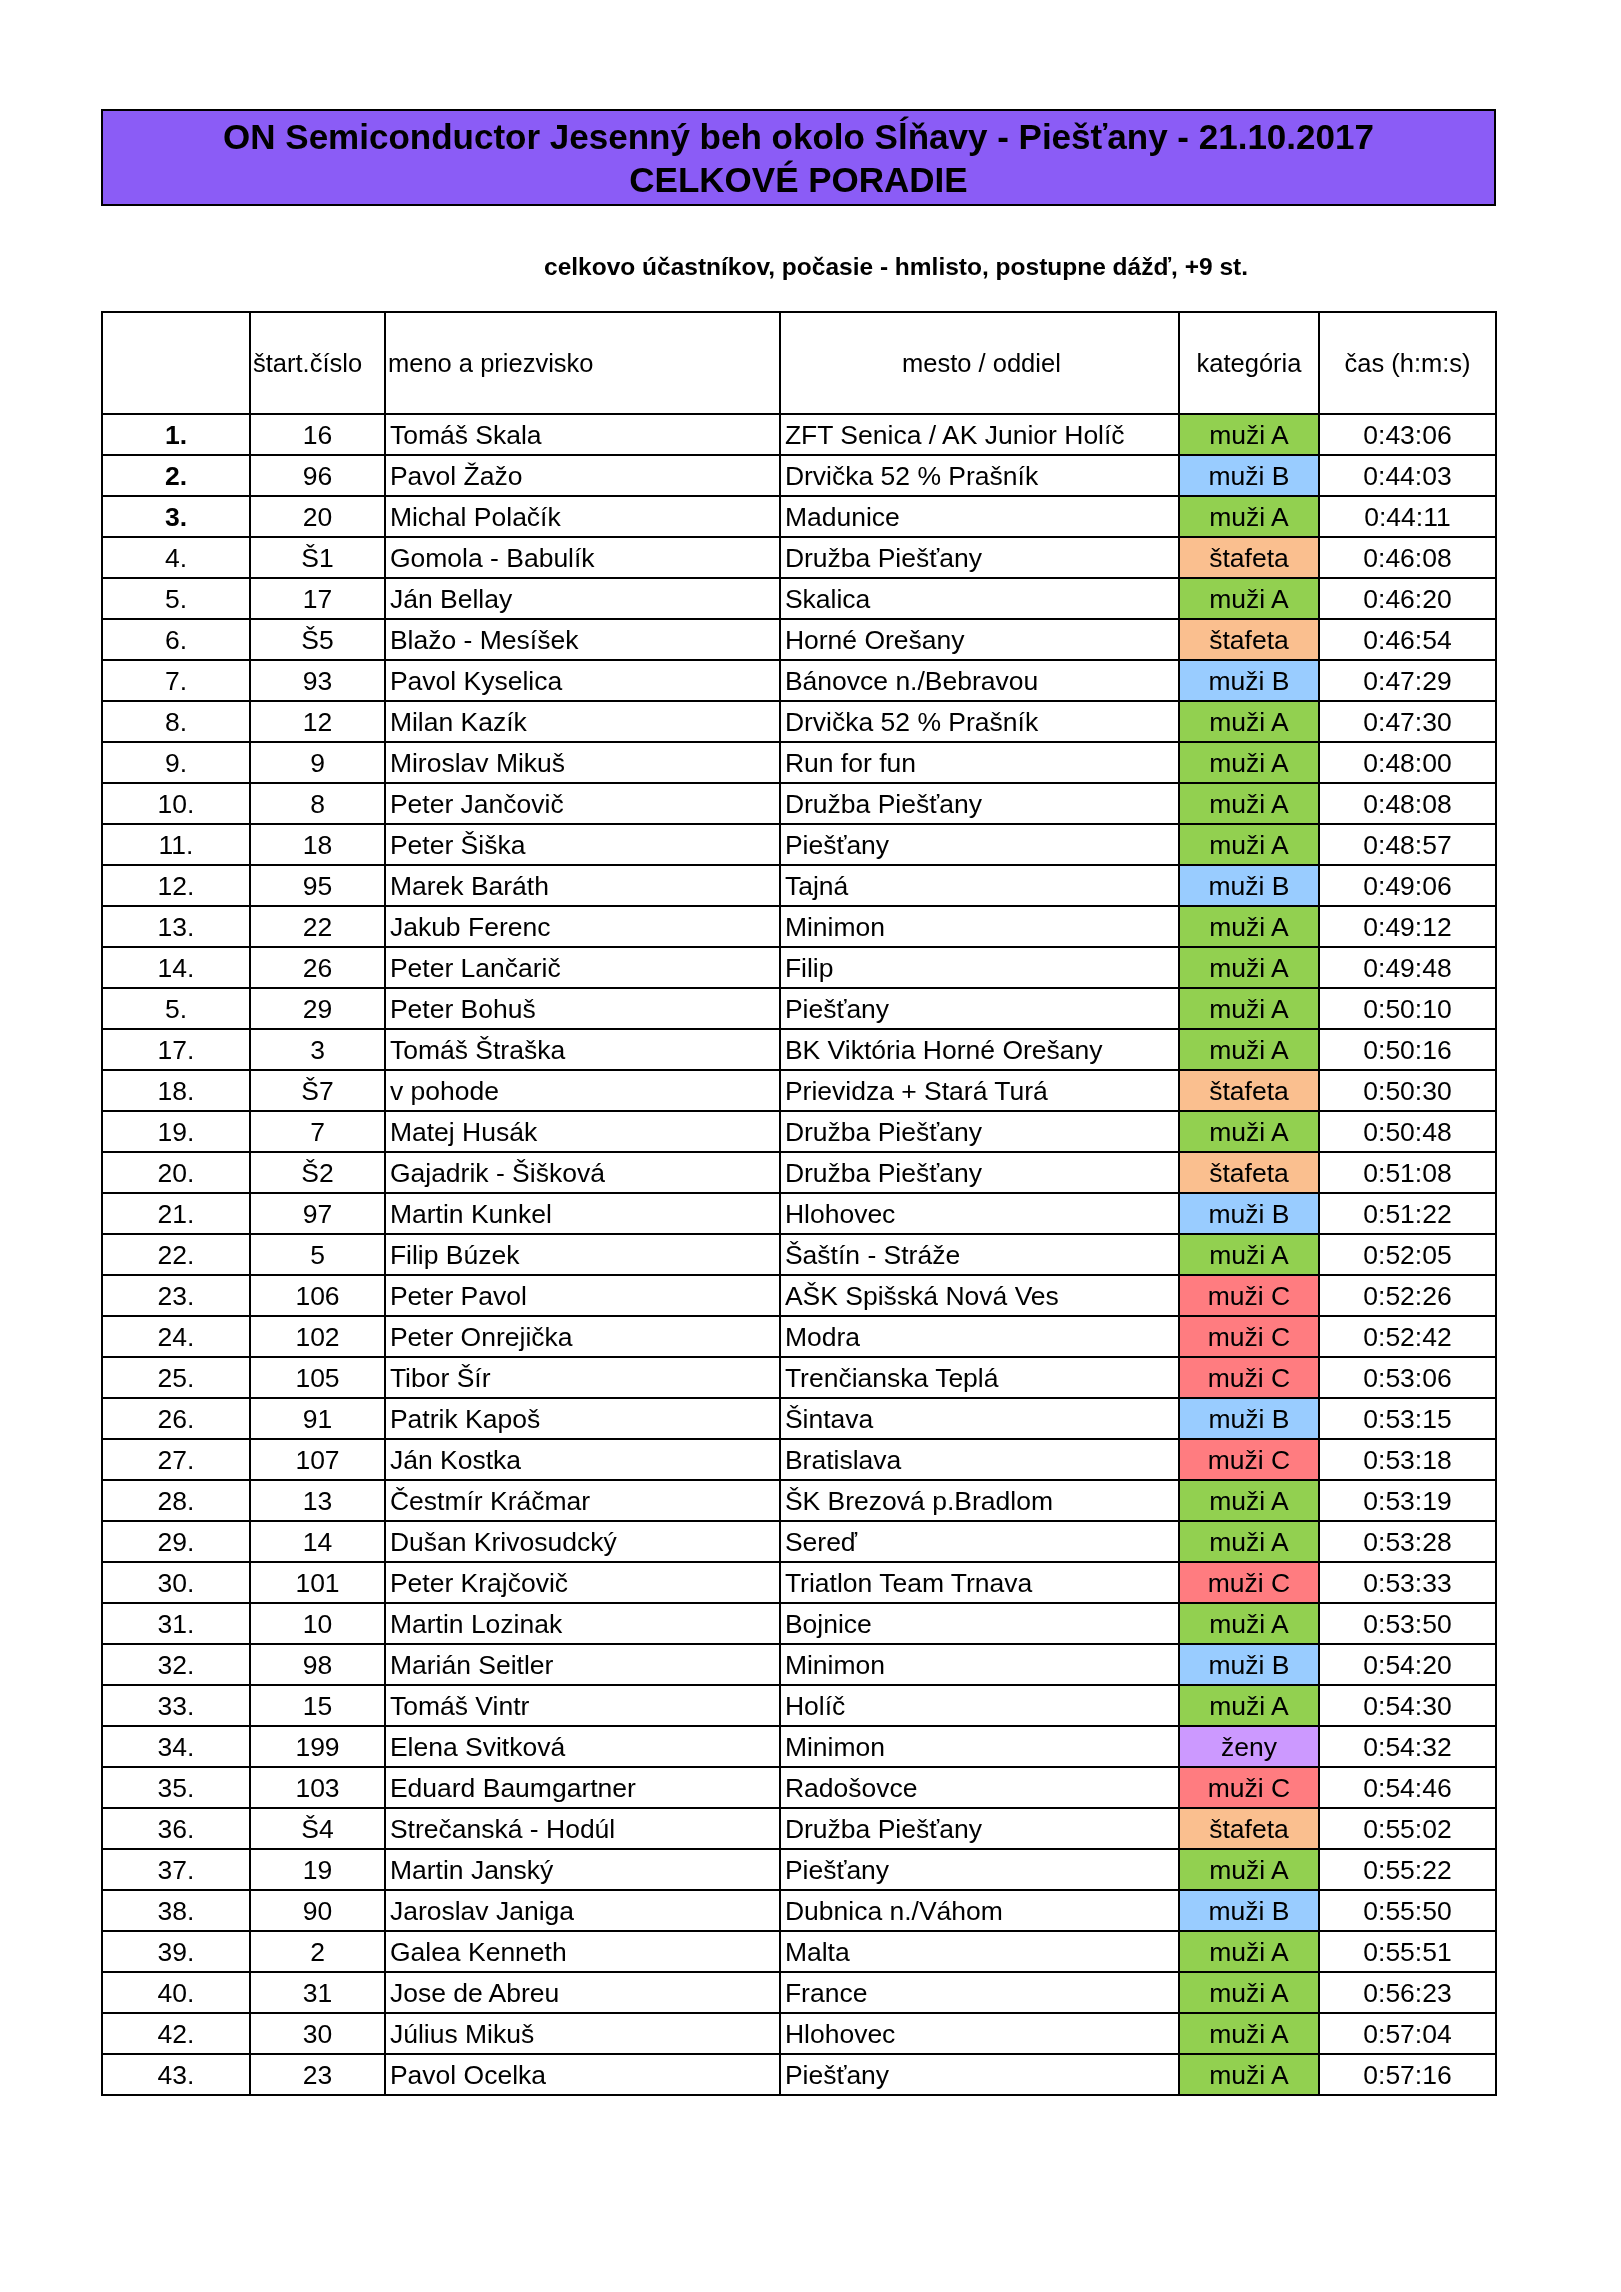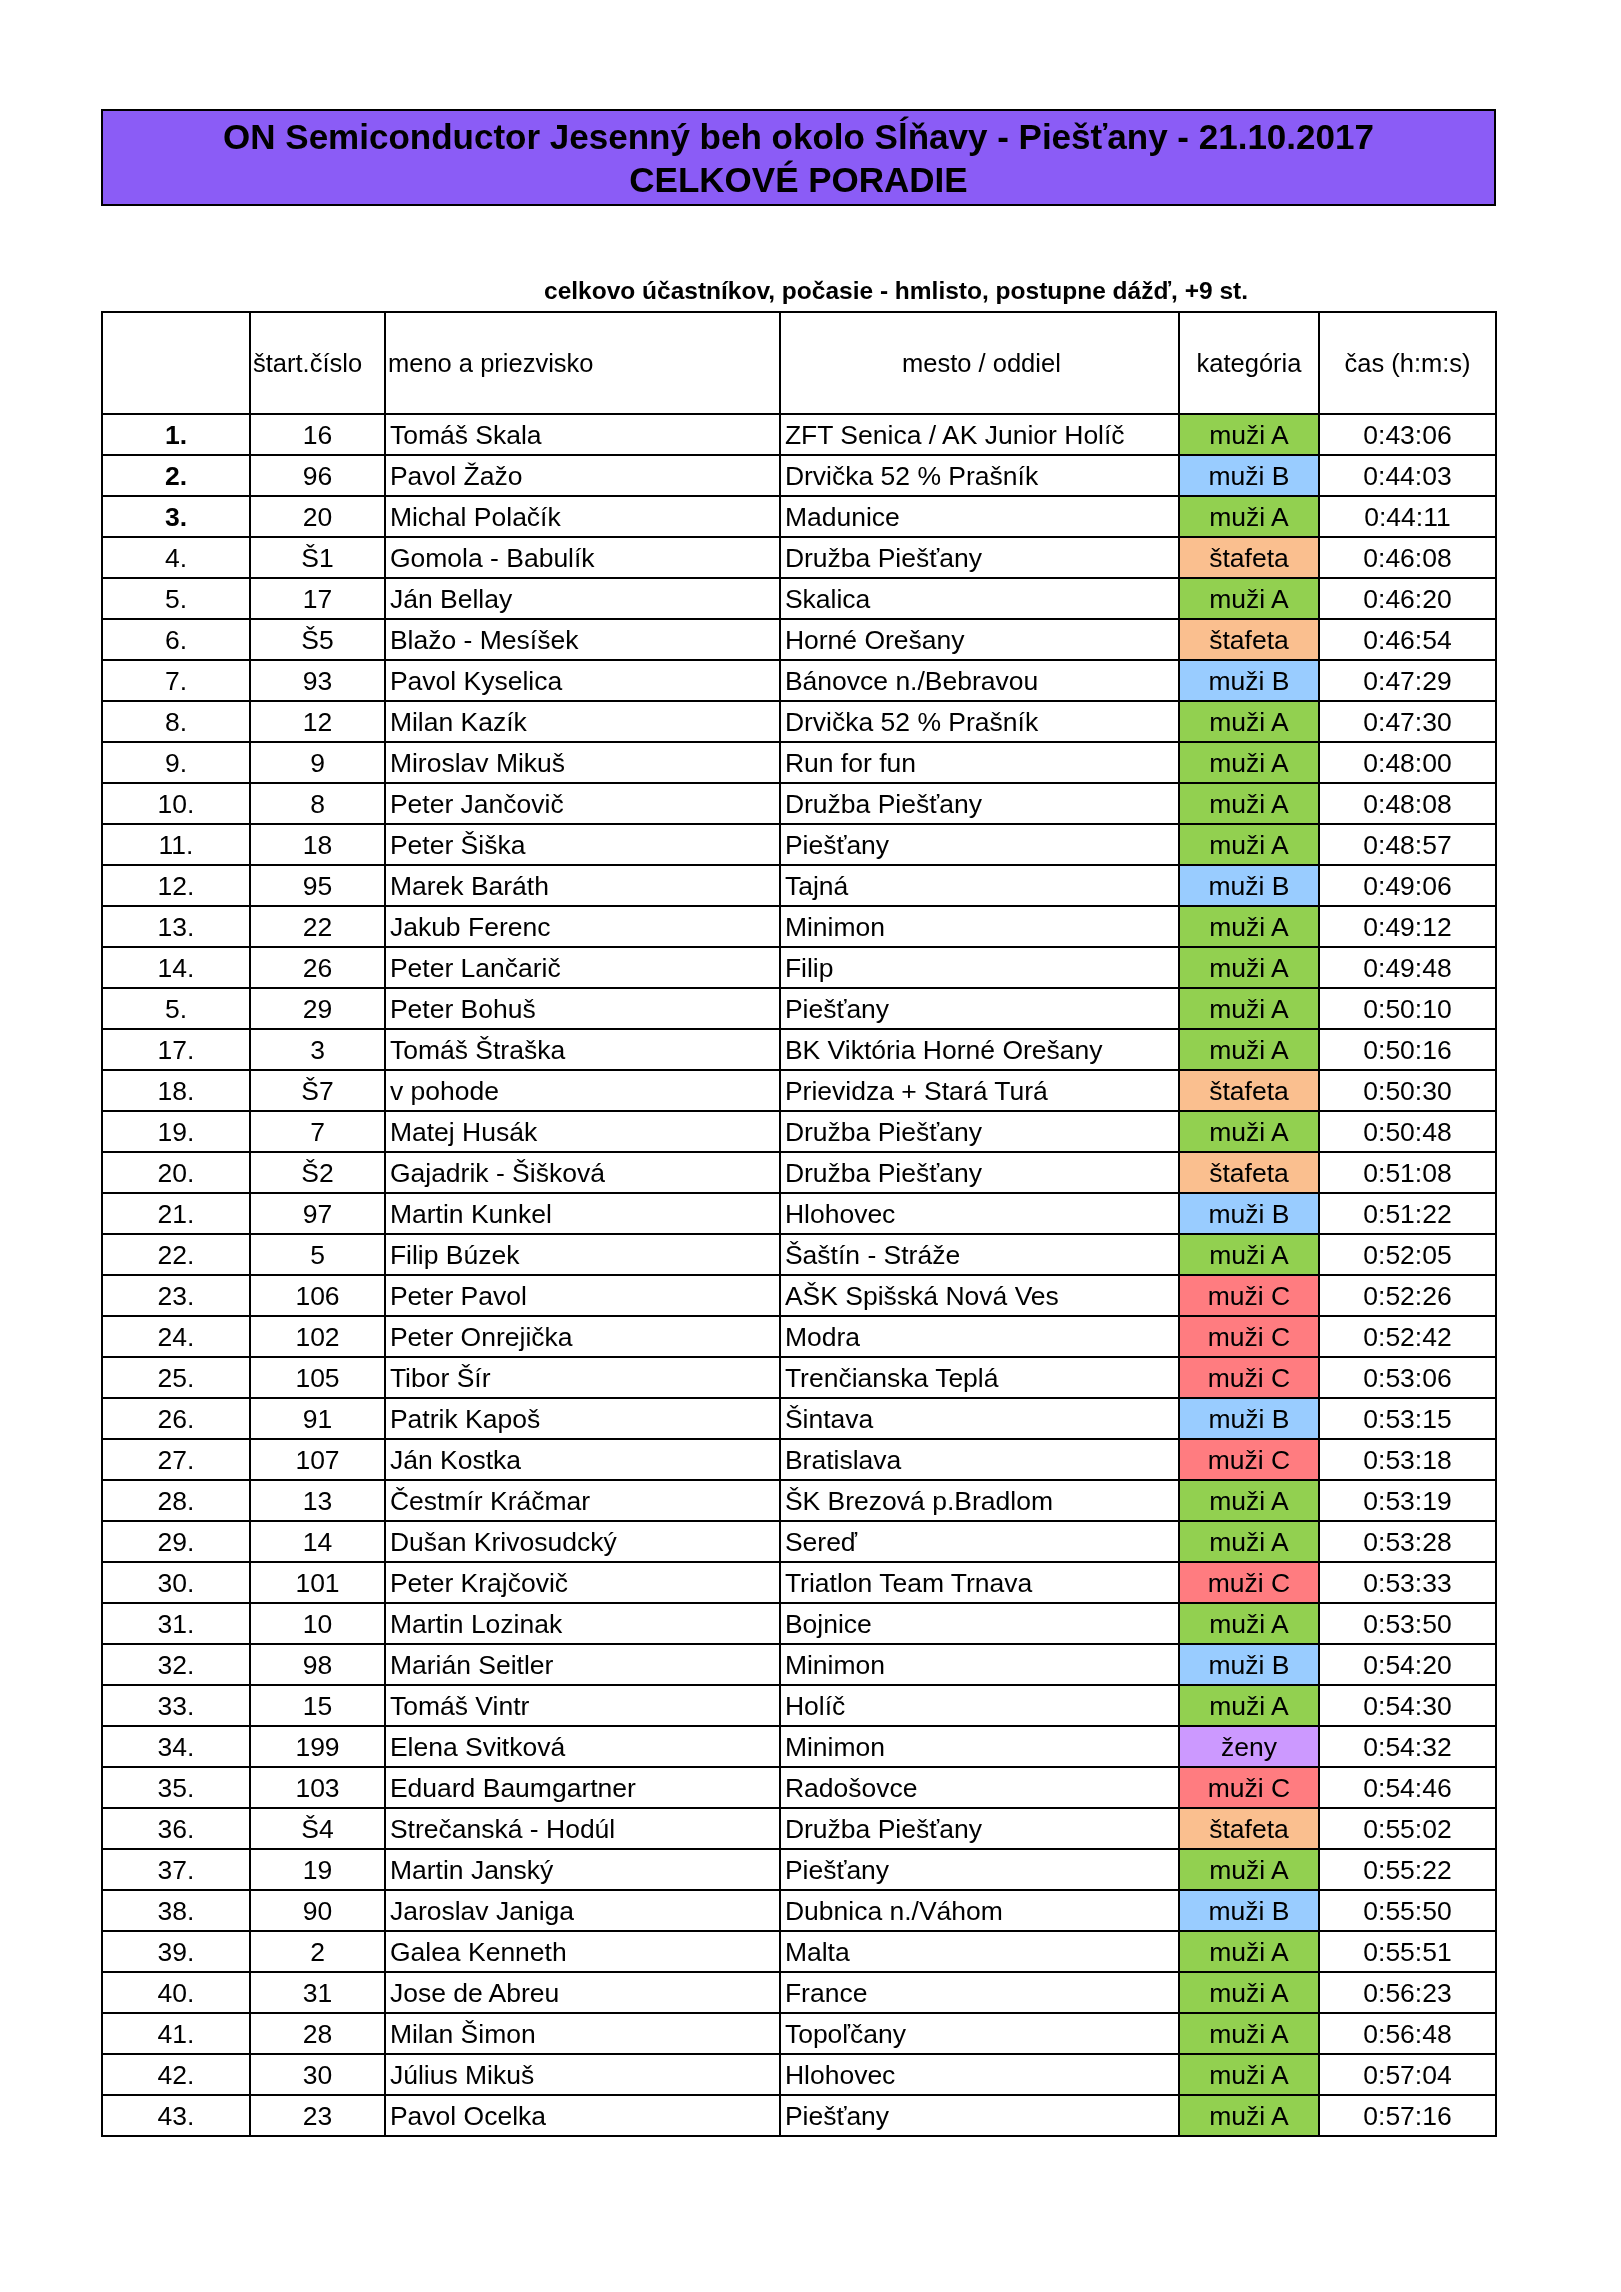--- a/index.html
+++ b/index.html
@@ -8,21 +8,21 @@
       font-family: "Liberation Sans", sans-serif; color: #000;
     }
     .title-box {
       position: absolute; left: 101px; top: 109px; width: 1395px; height: 97px;
       box-sizing: border-box; background: #8b5cf6; border: 2.9px solid #000;
       text-align: center; font-weight: bold; font-size: 35px; line-height: 43px;
       padding-top: 3.9px;
     }
     .subtitle {
       position: absolute; left: 544px; top: 253px; width: 784px;
-      font-weight: bold; font-size: 24.5px; white-space: nowrap; margin-top: 24px;
+      font-weight: bold; font-size: 24.5px; white-space: nowrap;
     }
     table.results {
       position: absolute; left: 101px; top: 311px; width: 1395px;
       border-collapse: collapse; table-layout: fixed;
       font-size: 26.5px;
     }
     table.results td, table.results th {
       border: 2.9px solid #000; padding: 0; overflow: hidden; white-space: nowrap;
     }
     table.results th {
@@ -373,28 +373,20 @@
       </tr>
       <tr>
         <td class="c-rank">40.</td>
         <td class="c-start">31</td>
         <td class="c-name">Jose de Abreu</td>
         <td class="c-club">France</td>
         <td class="c-cat" style="background: rgb(146, 208, 80);">muži A</td>
         <td class="c-time">0:56:23</td>
       </tr>
       <tr>
-        <td class="c-rank">41.</td>
-        <td class="c-start">28</td>
-        <td class="c-name">Milan Šimon</td>
-        <td class="c-club">Topoľčany</td>
-        <td class="c-cat" style="background: rgb(146, 208, 80);">muži A</td>
-        <td class="c-time">0:56:48</td>
-      </tr>
-      <tr>
         <td class="c-rank">42.</td>
         <td class="c-start">30</td>
         <td class="c-name">Július Mikuš</td>
         <td class="c-club">Hlohovec</td>
         <td class="c-cat" style="background: rgb(146, 208, 80);">muži A</td>
         <td class="c-time">0:57:04</td>
       </tr>
       <tr>
         <td class="c-rank">43.</td>
         <td class="c-start">23</td>

